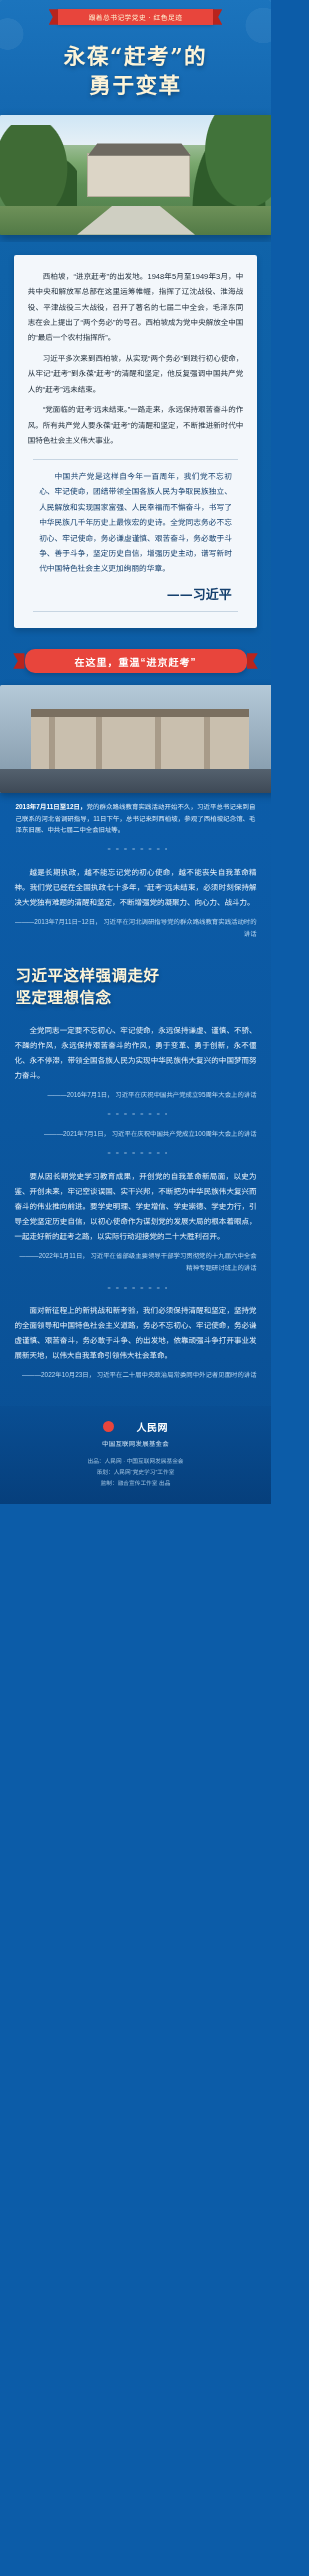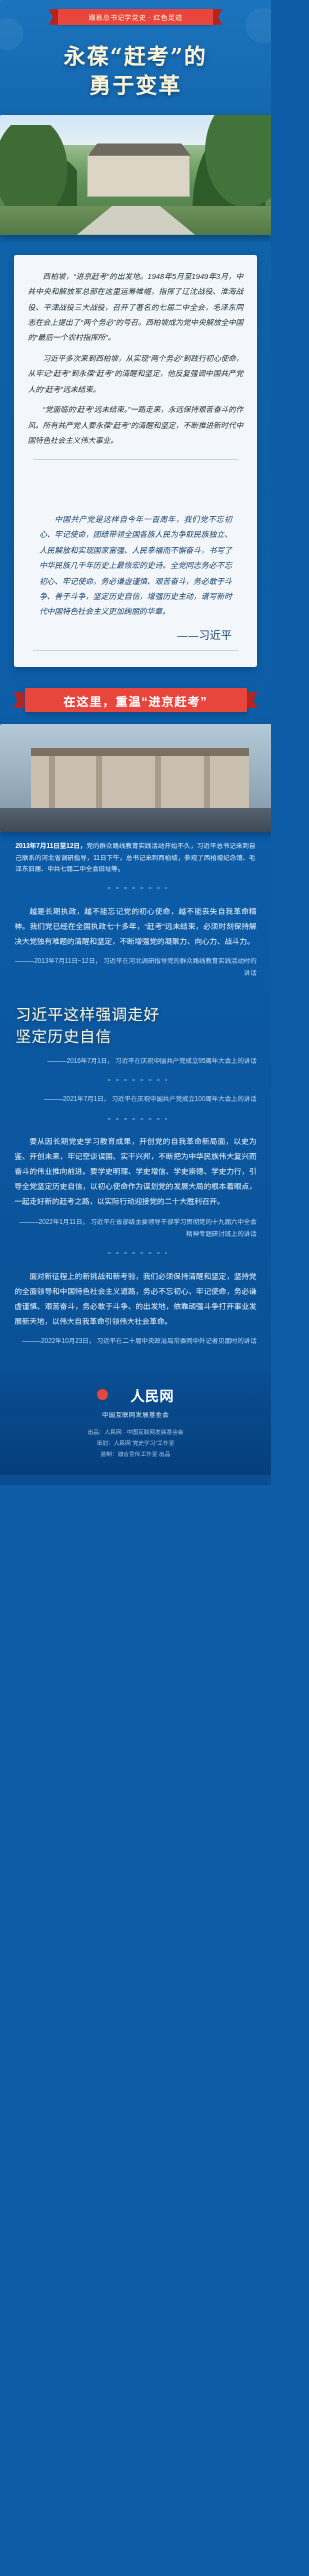--- a/index.html
+++ b/index.html
@@ -5,21 +5,21 @@
   * { box-sizing: border-box; margin: 0; padding: 0; }
   body {
     width: 309px;
     font-family: "Liberation Sans", "DejaVu Sans", sans-serif;
     background: #0c5ca8;
   }
   .page {
     width: 271px;
     position: relative;
     background: linear-gradient(180deg, #1a6fb8 0%, #1368ae 6%, #0f62a8 18%, #0d5fa5 35%, #0c5ca8 55%, #0b579f 75%, #0a5298 90%, #094e93 100%);
-    padding-bottom: 10px;
+    padding-bottom: 0;
     overflow: hidden;
   }
 
   
   .header {
     position: relative;
     height: 242px;
     background: linear-gradient(180deg, #1b74bd 0%, #1569b2 40%, #0f62a9 100%);
     overflow: hidden;
   }
@@ -103,70 +103,70 @@
     background: #f3f7fb;
     border-radius: 2.1px;
     padding: 13.4px 13.4px 14.4px;
     color: #1d2b38;
     font-size: 7.5px;
     line-height: 2.05;
     text-align: justify;
     box-shadow: 0 2.1px 6.2px rgba(0,0,0,.18);
     position: relative;
   }
-  .card p { text-indent: 2em; margin-bottom: 5.2px; font-style: italic; }
+  .card p { text-indent: 2em; margin-bottom: 5.2px; }
   .card p:last-child { margin-bottom: 0; }
 
   .quote-box {
     margin: 10.3px 5.2px 2.1px;
     padding: 9.3px 6.2px 3.1px;
     border-top: 0.5px solid #c7d5e2;
     border-bottom: 0.5px solid #c7d5e2;
     color: #15406e;
     font-family: "DejaVu Serif", "Liberation Serif", serif;
     font-size: 7.7px;
     line-height: 2.0;
     text-align: justify;
   }
-  .quote-box p { text-indent: 2em; margin-top: 43px; }
+  .quote-box p { text-indent: 2em; }
   .quote-sign {
     margin-top: 3px;
     text-align: right;
-    font-size: 11px;
+    font-size: 13px;
     color: #15406e;
     font-family: "DejaVu Serif", "Liberation Serif", serif;
-    font-weight: normal;
+    font-weight: bold;
   }
 
   
   .sec-head-banner {
     margin: 20.6px auto 0;
     width: 222px;
     height: 24px;
     background: #e8453c;
-    border-radius: 1px;
+    border-radius: 10px;
     color: #fff;
-    font-size: 12px;
+    font-size: 10px;
     font-weight: bold;
     letter-spacing: 1px;
     display: flex; align-items: center; justify-content: center;
     box-shadow: 0 2.1px 5.2px rgba(0,0,0,.2);
     position: relative;
   }
   .sec-head-banner:before, .sec-head-banner:after {
     content:""; position:absolute; top: 4.1px; width: 11.3px; height: 15.5px; background:#b8241d;
   }
   .sec-head-banner:before { left:-11.3px; clip-path: polygon(0 0,100% 0,100% 100%,0 100%, 4.6px 50%); }
   .sec-head-banner:after  { right:-11.3px; clip-path: polygon(0 0,100% 0, calc(100% - 4.6px) 50%, 100% 100%, 0 100%); }
 
   .sec-head-plain {
     margin: 24px 15.5px 0;
     color: #fdf4d8;
     font-family: "DejaVu Serif", "Liberation Serif", serif;
-    font-weight: normal;
+    font-weight: bold;
     font-size: 15.5px;
     line-height: 1.45;
     letter-spacing: 0.5px;
     text-shadow: 0 1.5px 4.1px rgba(0,0,0,.3);
   }
 
   
   .photo2-wrap {
     margin: 12.4px auto 0;
     width: 280px; height: 108px;
@@ -214,21 +214,21 @@
 
   
   .footer {
     margin-top: 24px;
     padding: 13.4px 0 15.5px;
     background: linear-gradient(180deg,#094e93,#063f7c);
     text-align: center;
   }
   .footer-logo {
     display: inline-flex; align-items: center; gap: 22px;
-    color: #fff; font-size: 14px; font-weight: bold; letter-spacing: 0.5px;
+    color: #fff; font-size: 10px; font-weight: bold; letter-spacing: 0.5px;
   }
   .footer-logo .dot {
     width: 11.3px; height: 11.3px; border-radius: 50%;
     background: #e8453c; display:inline-block;
   }
   .footer-org {
     margin-top: 5.2px; color: #cfe2f3; font-size: 6.4px; letter-spacing: 0.3px;
   }
   .footer-meta {
     margin-top: 8.2px; color: #9fc2e0; font-size: 5.7px; line-height: 1.9;
@@ -295,23 +295,26 @@
   <div class="item">
     <p>越是长期执政，越不能忘记党的初心使命，越不能丧失自我革命精神。我们党已经在全国执政七十多年，“赶考”远未结束，必须时刻保持解决大党独有难题的清醒和坚定，不断增强党的凝聚力、向心力、战斗力。</p>
   </div>
   <div class="item-note">
     <span>———2013年7月11日−12日，</span>
     <span>习近平在河北调研指导党的群众路线教育实践活动时的讲话</span>
   </div>
 
   <div class="sec-head-plain">
     <div>习近平这样强调走好</div>
-    <div>坚定历史自信</div>
-  </div>
-
+    <div>坚定理想信念</div>
+  </div>
+
+  <div class="item">
+    <p>全党同志一定要不忘初心、牢记使命，永远保持谦虚、谨慎、不骄、不躁的作风，永远保持艰苦奋斗的作风，勇于变革、勇于创新，永不僵化、永不停滞，带领全国各族人民为实现中华民族伟大复兴的中国梦而努力奋斗。</p>
+  </div>
   <div class="item-note">
     <span>———2016年7月1日，</span>
     <span>习近平在庆祝中国共产党成立95周年大会上的讲话</span>
   </div>
 
   <div class="divider-dots"></div>
 
   <div class="item-note">
     <span>———2021年7月1日，</span>
     <span>习近平在庆祝中国共产党成立100周年大会上的讲话</span>

